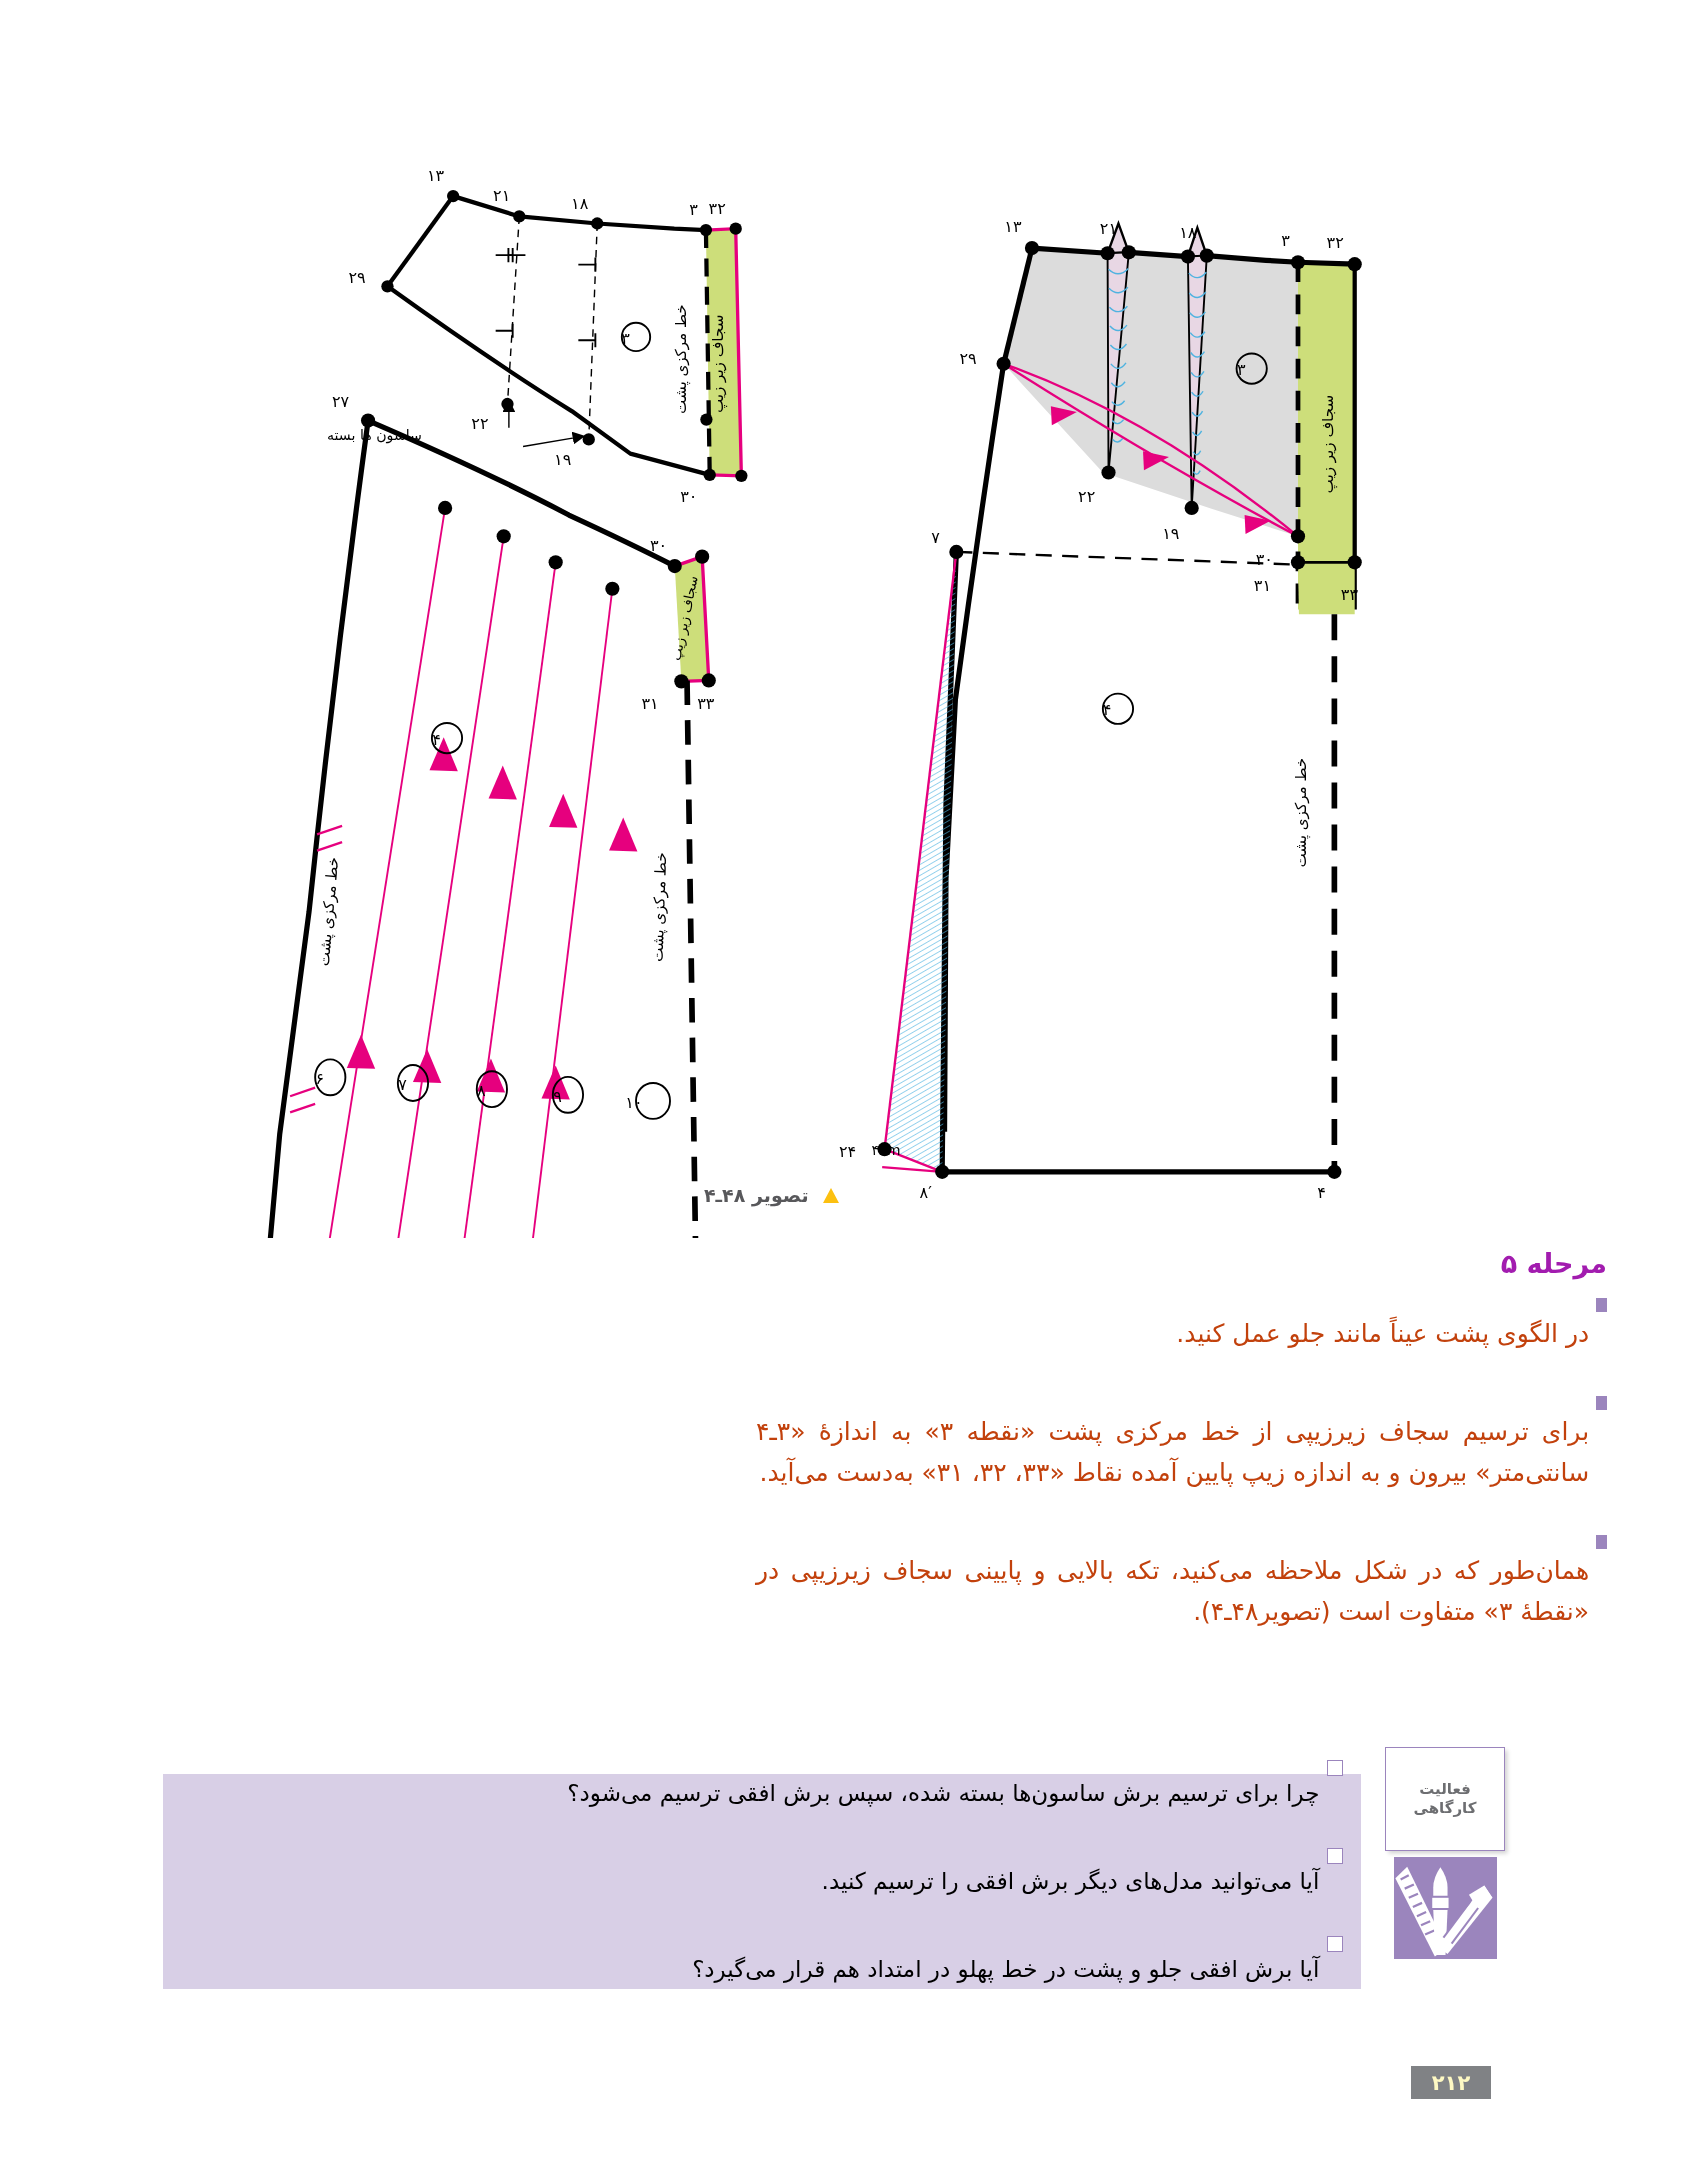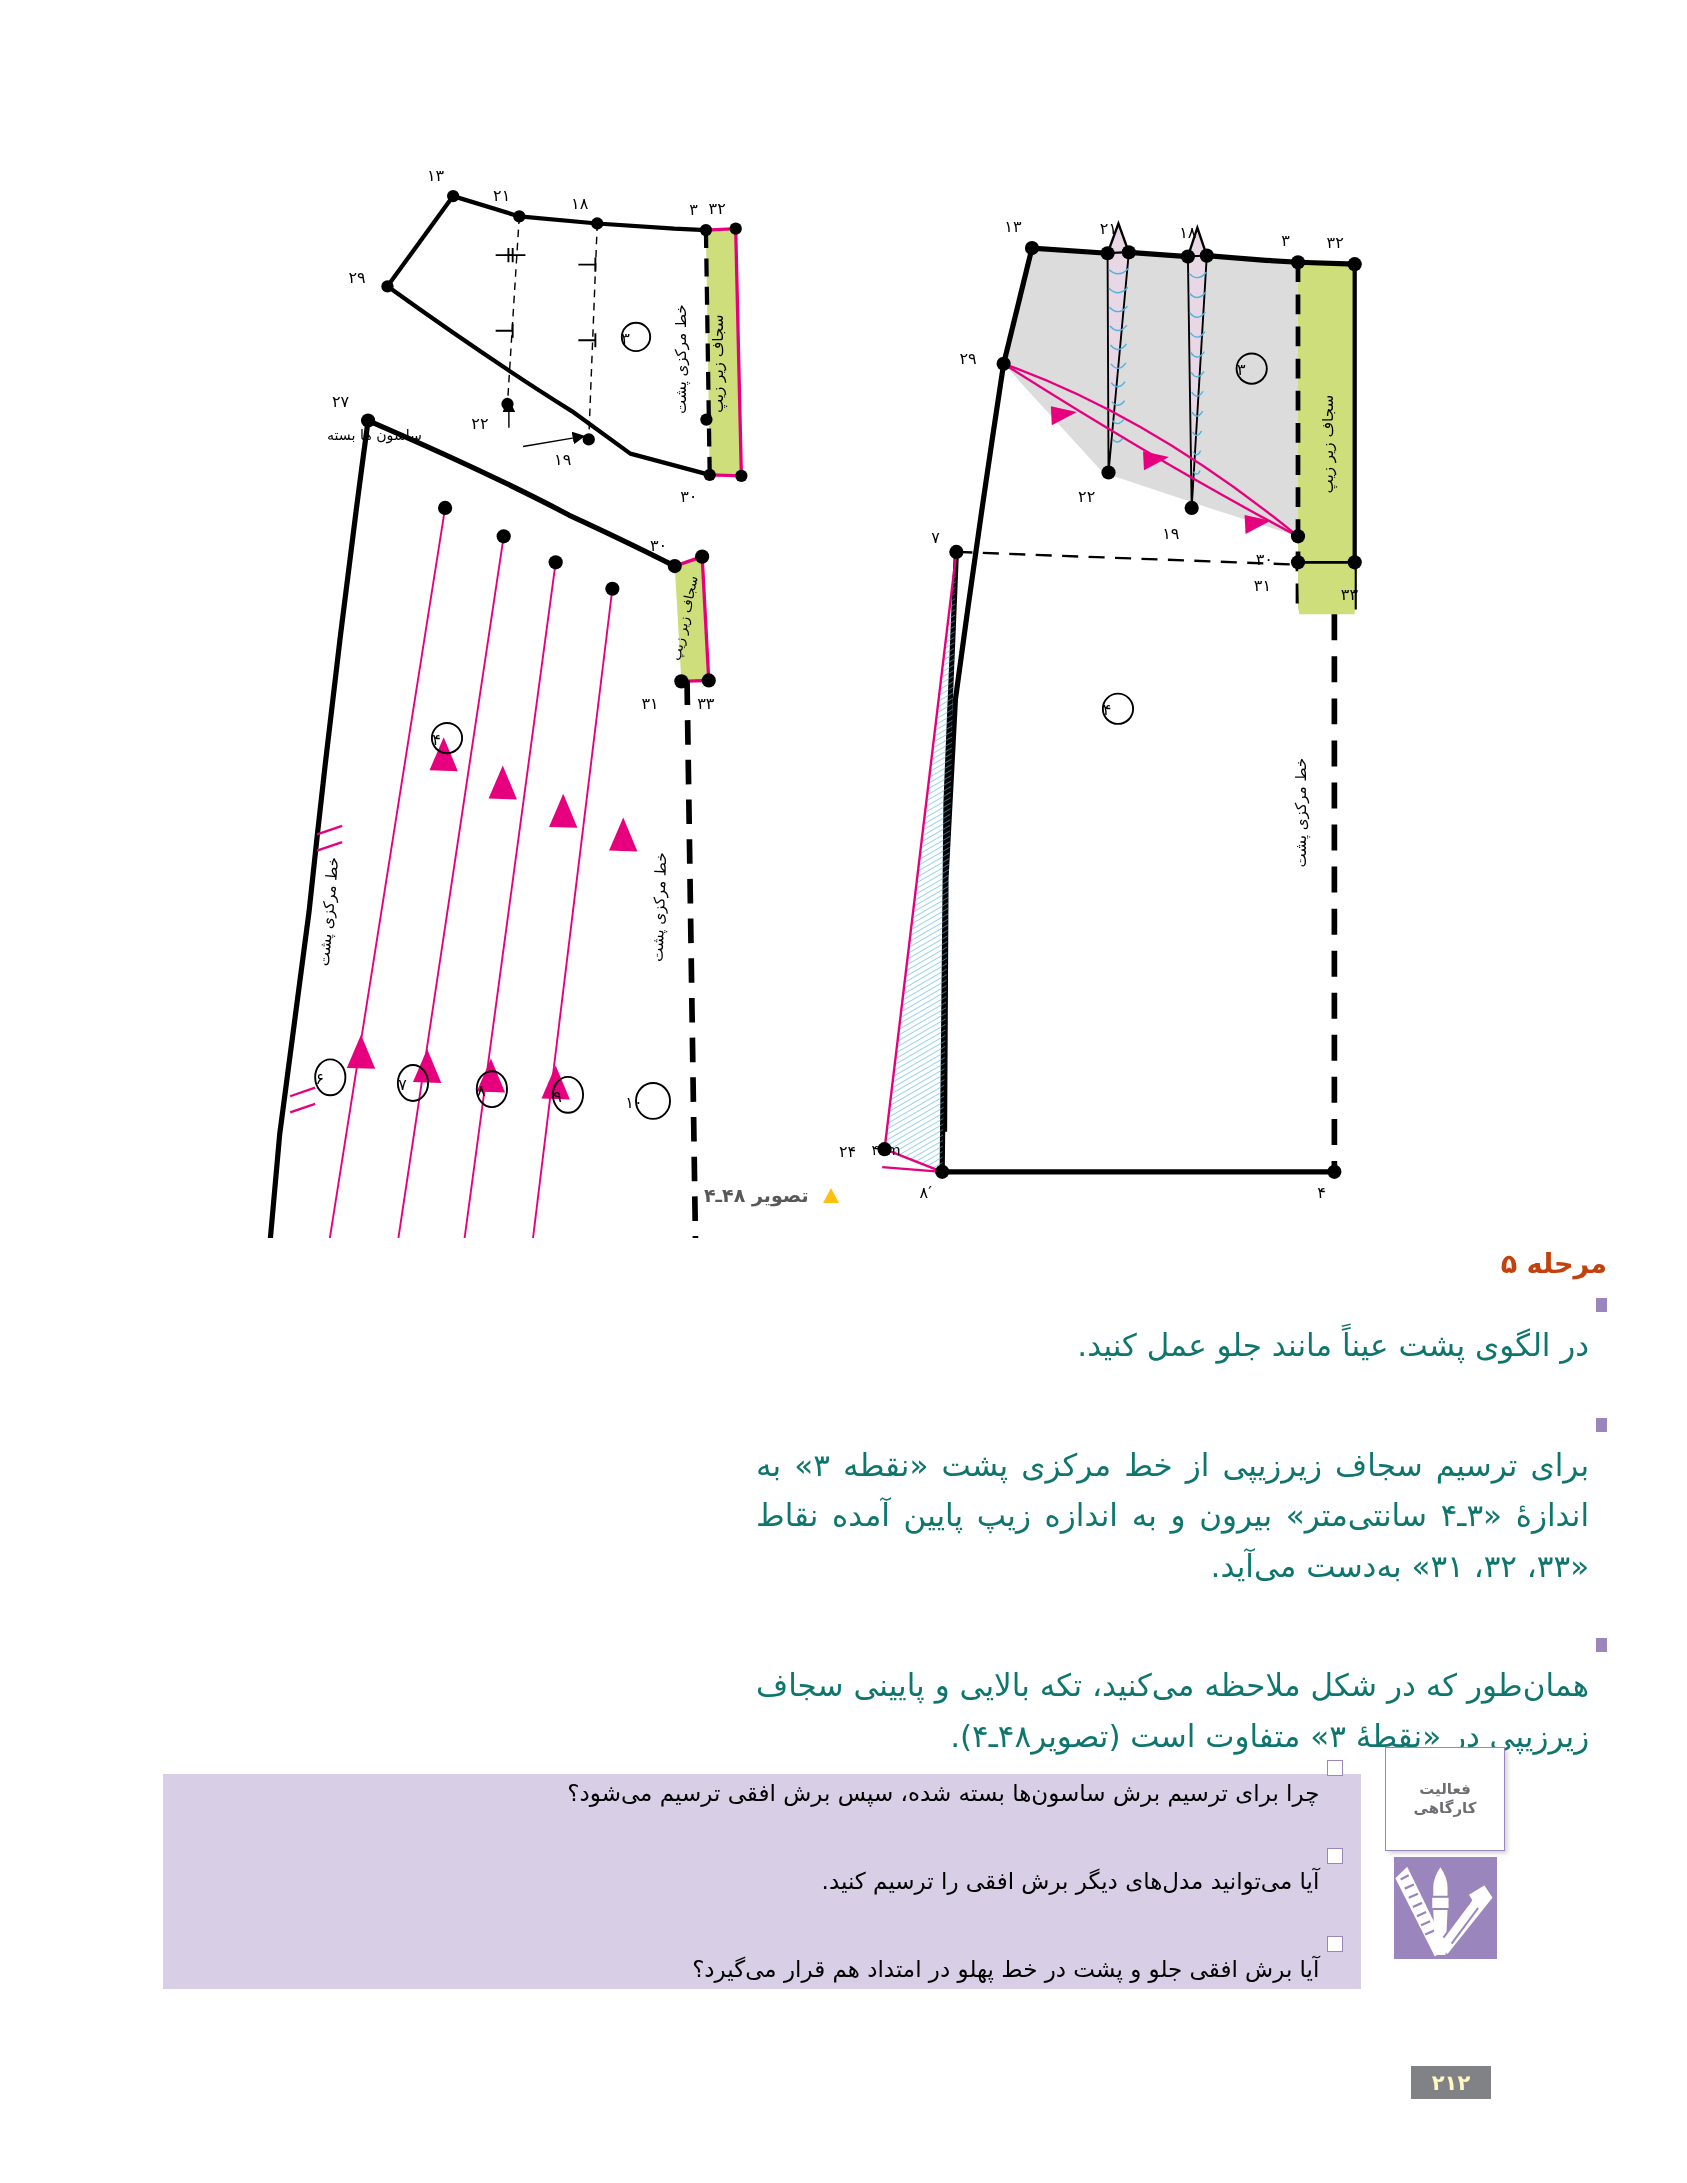--- a/index.html
+++ b/index.html
@@ -11,33 +11,33 @@
   
   .figure-canvas{position:absolute;left:16px;top:0;width:1687px;height:1238px;}
   .figure-canvas svg{position:absolute;left:0;top:0;}
 
   
   .text-col{
     position:absolute; right:80px; top:1248px; width:851px;
     direction:rtl; text-align:justify;
   }
   .stage-title{
-    font-size:27px; font-weight:bold; color:#c2410c; margin:0 0 10.4px 0;
+    font-size:27px; font-weight:bold; color:#a21caf; margin:0 0 10.4px 0;
     text-align:right; letter-spacing:0;
   }
   .bullet-row{
     display:flex; flex-direction:row; align-items:flex-start;
     margin-bottom:7.6px;
   }
   .bullet-sq{
     flex:0 0 auto; width:11.3px;height:14px;background:#9b85bd;
     margin-left:6.6px; margin-top:8.5px;
   }
   .bullet-text{
-    flex:1 1 auto; font-size:31px; line-height:1.62; color:#0f766e;
+    flex:1 1 auto; font-size:25px; line-height:1.62; color:#c2410c;
     text-align:justify; text-align-last:right;
   }
 
   
   .caption{
     position:absolute; left:704px; top:1184px;
     direction:rtl; display:flex; align-items:center; gap:14px;
     font-size:19px; font-weight:bold; color:#58585b;
   }
   .caption .tri{

